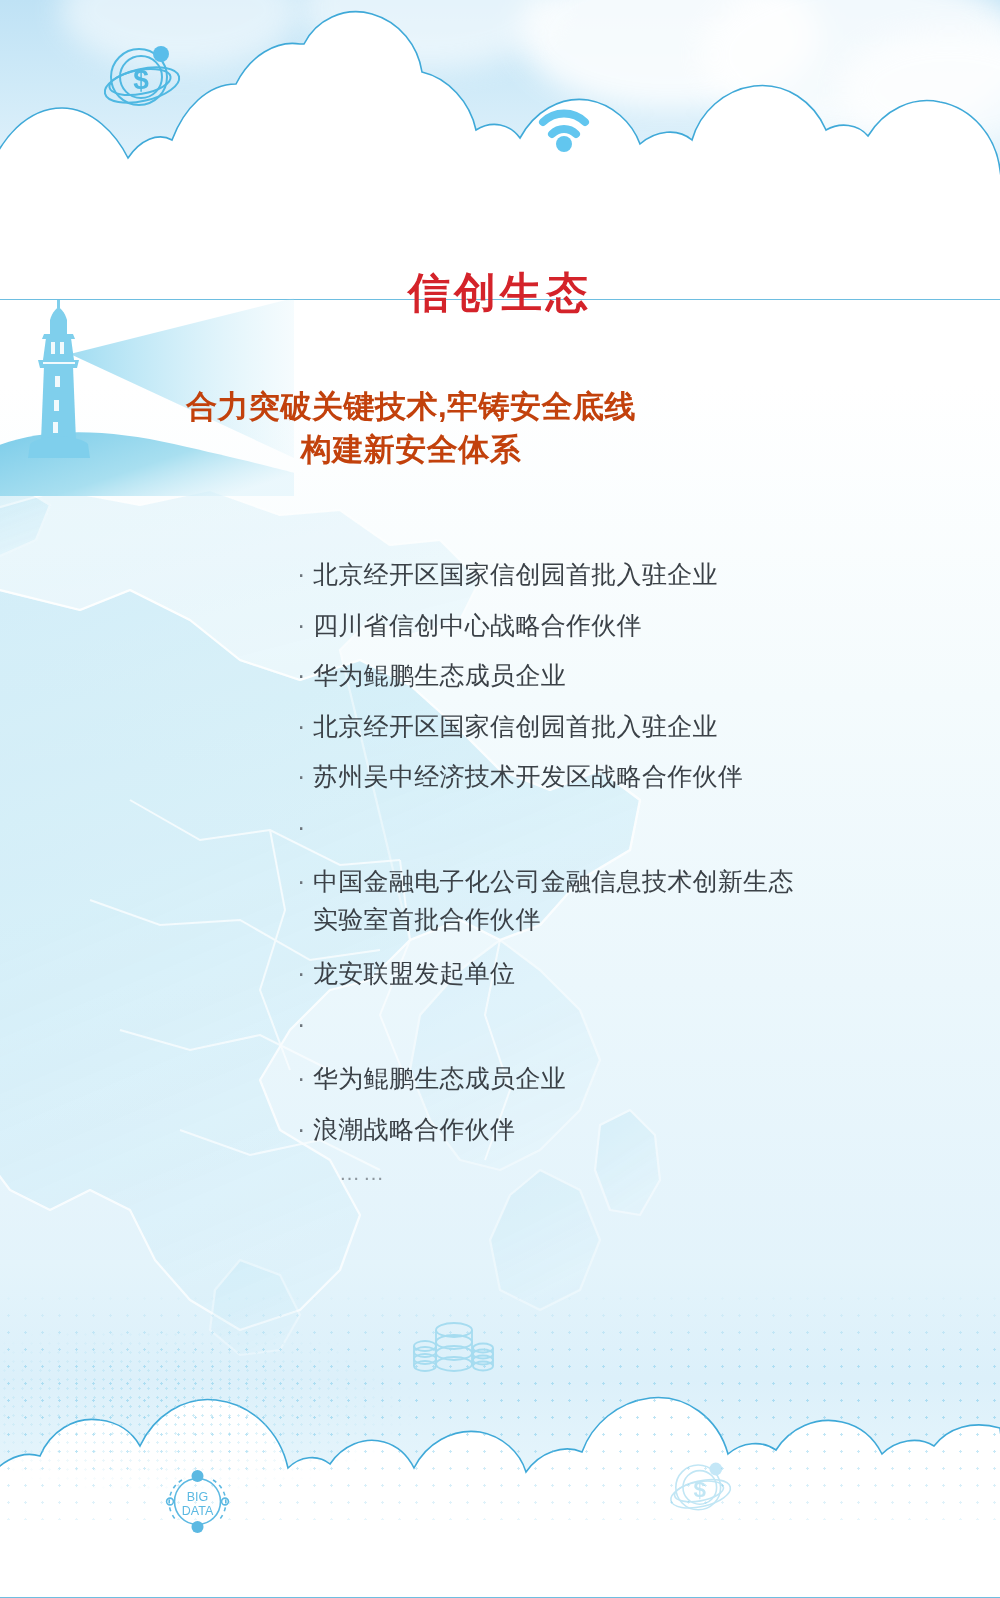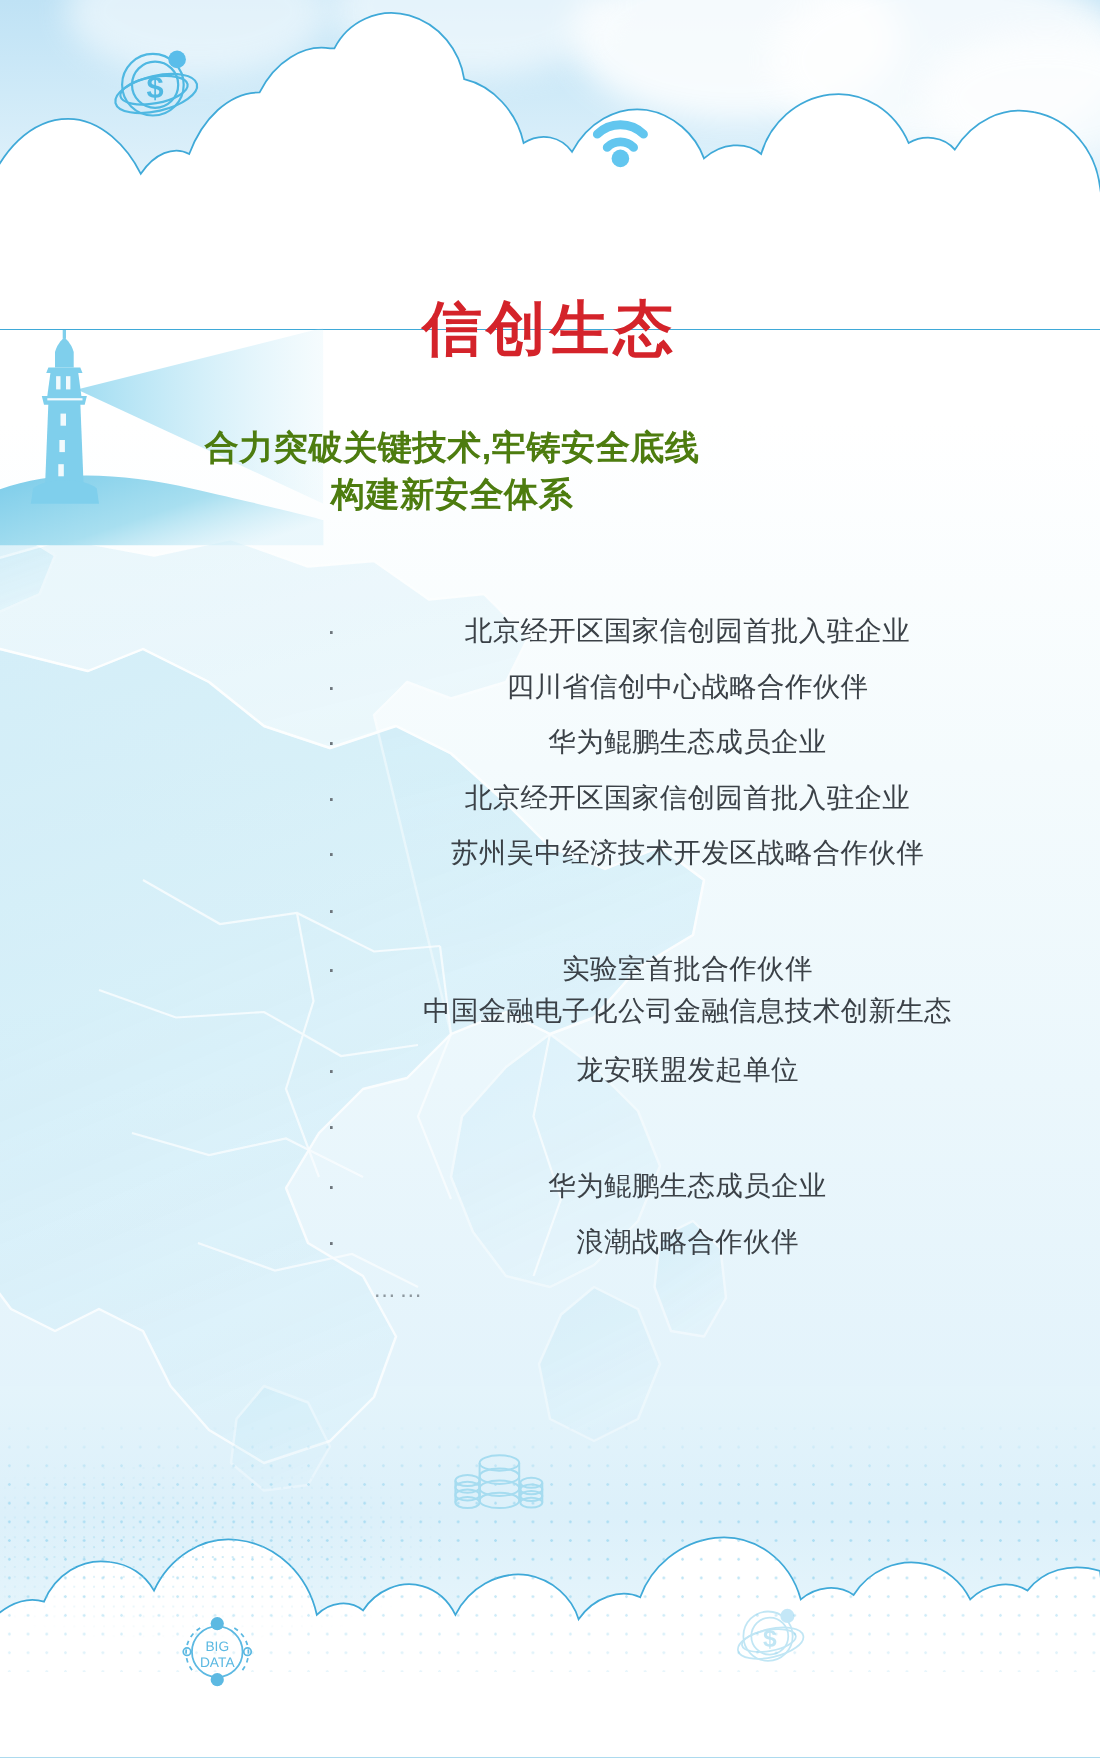--- a/index.html
+++ b/index.html
@@ -65,29 +65,29 @@
 
   
   .lighthouse{position:absolute;left:-6px;top:276px;width:300px;height:220px;}
 
   
   .content{position:relative;z-index:5;}
 
   .title{
     position:absolute;left:0;top:272px;width:1000px;
     text-align:center;
-    font-size:54px;line-height:1;
+    font-size:42px;line-height:1;
     font-weight:bold;
     letter-spacing:4px;
     color:#d4232a;
   }
   .subtitle{
     position:absolute;left:0;top:386px;width:822px;
     text-align:center;
-    color:#4d7c0f;
+    color:#c2410c;
     font-size:31px;
     font-weight:bold;
     line-height:1.38;
     letter-spacing:.5px;
   }
 
   .list{
     position:absolute;left:297px;top:556px;width:640px;
   }
   .item{
@@ -100,21 +100,21 @@
     letter-spacing:.3px;
   }
   .item .dot{
     flex:0 0 auto;
     width:16px;
     color:#6d757c;
     font-size:25px;
     line-height:1.5;
   }
   .item .txt{flex:1 1 auto;}
-  .item .txt div{white-space:nowrap;text-align:center;}
+  .item .txt div{white-space:nowrap;}
   .item.tight{margin-bottom:13px;}
   .ellipsis{
     margin-top:2px;
     margin-left:42px;
     color:#8d979e;
     font-size:21px;
     letter-spacing:3px;
   }
 
   
@@ -355,22 +355,22 @@
           </span>
         </div>
         <div class="item">
           <span class="dot">·</span>
           <span class="txt">
           </span>
         </div>
         <div class="item">
           <span class="dot">·</span>
           <span class="txt">
+            <div>中国金融电子化公司金融信息技术创新生态</div>
             <div>实验室首批合作伙伴</div>
-            <div>中国金融电子化公司金融信息技术创新生态</div>
           </span>
         </div>
         <div class="item tight">
           <span class="dot">·</span>
           <span class="txt">
             <div>龙安联盟发起单位</div>
           </span>
         </div>
         <div class="item">
           <span class="dot">·</span>

